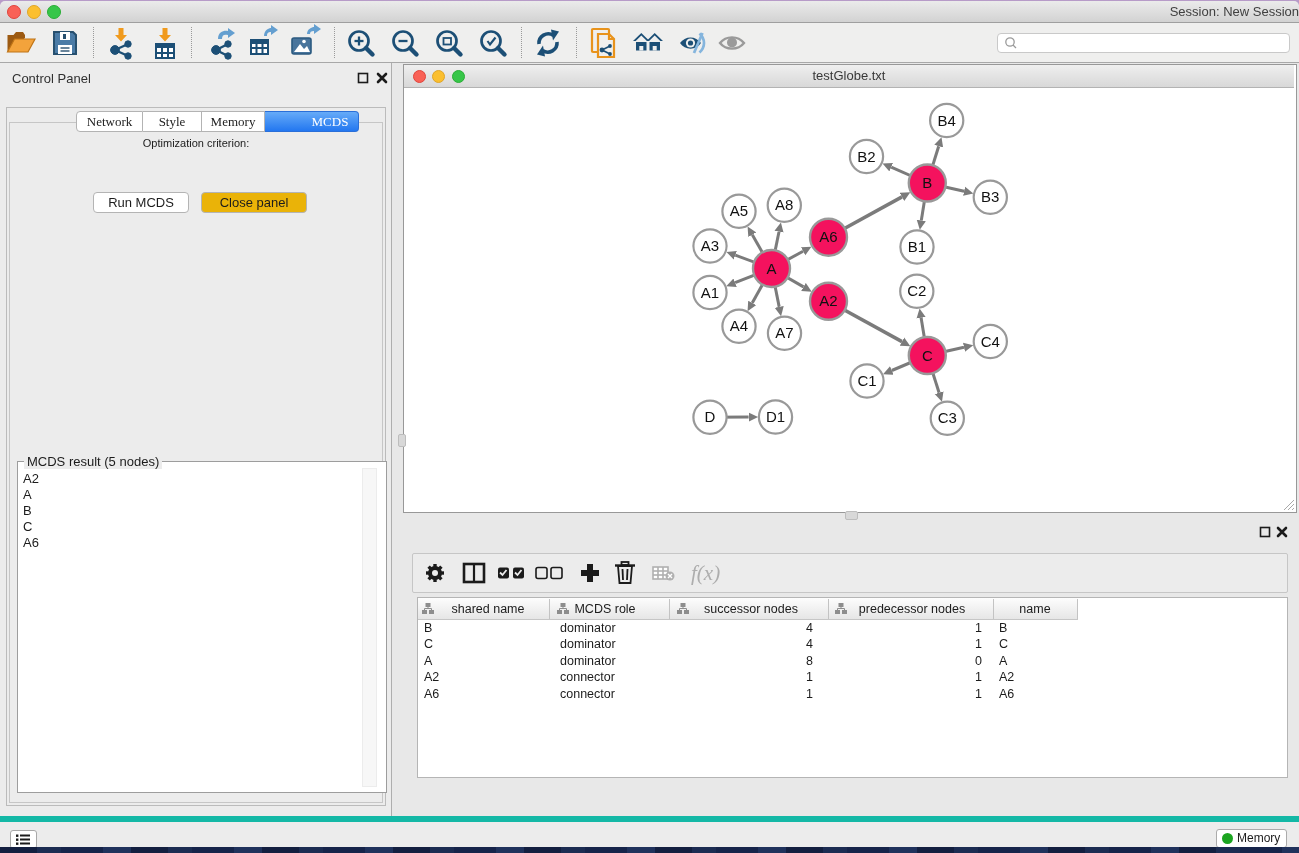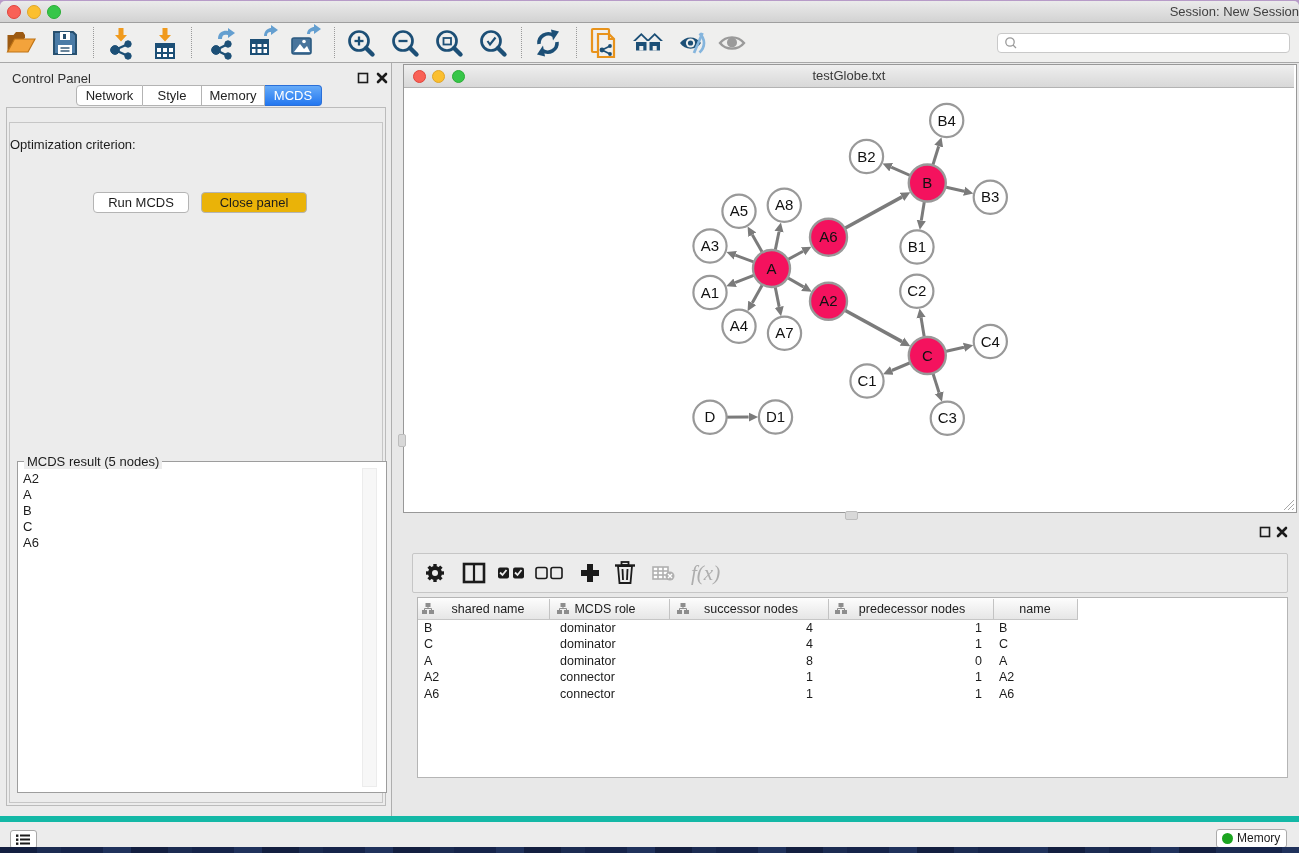--- a/index.html
+++ b/index.html
@@ -9,24 +9,24 @@
   
   #titlebar{left:0;top:1px;width:1299px;height:21px;background:linear-gradient(#ebebeb,#d2d2d2);border-radius:5px 5px 0 0;border-bottom:1px solid #9f9f9f;}
   #titlebar .title{width:100%;text-align:right;font-size:13px;color:#404040;line-height:21px;}
   .tl{border-radius:50%;width:12px;height:12px;top:4px;}
   #toolbar{left:0;top:23px;width:1299px;height:39px;background:#efefee;border-bottom:1px solid #a8a8a8;}
   .tsep{width:0;border-left:1px dotted #9a9a9a;top:4px;height:31px;}
   #searchbox{left:997px;top:10px;width:291px;height:18px;background:#fff;border:1px solid #c9c9c9;border-radius:4px;}
   
   #cpanel{left:0;top:63px;width:391px;height:753px;background:#ececec;border-right:1px solid #aeaeae;}
   #cpanel .hdr{left:12px;top:8px;font-size:13px;color:#303030;}
-  .tabrow{top:22px;height:16px;z-index:5;}
+  .tabrow{top:48px;height:16px;z-index:5;font-family:Liberation Serif, serif;}
   .tab{position:absolute;top:0;height:19px;background:#fff;border:1px solid #b3b3b3;border-left:none;font-size:13px;color:#222;text-align:center;line-height:19px;}
   .tab.first{border-left:1px solid #b3b3b3;border-radius:4px 0 0 4px;}
-  .tab.last{border-radius:0 4px 4px 0;}
+  .tab.last{border-radius:0 4px 4px 0;padding-left:37px;}
   .tab.sel{background:linear-gradient(#66abf8,#2377f0);color:#fff;border-color:#2a6fd8;}
   #cp-outer{left:6px;top:44px;width:378px;height:697px;border:1px solid #bbb;background:#ececec;}
   #cp-inner{left:2px;top:14px;width:372px;height:679px;border:1px solid #c6c6c6;background:#ececec;}
   
   #mdi{left:392px;top:63px;width:907px;height:753px;background:#e8e8e8;}
   #netwin{left:11px;top:1px;width:892px;height:447px;background:#fff;border:1px solid #989898;}
   #nettb{left:0;top:0;width:890px;height:22px;background:linear-gradient(#efefef,#d8d8d8);border-bottom:1px solid #b3b3b3;}
   #tpanel{left:11px;top:457px;width:896px;height:296px;}
   
   #statusbar{left:0;top:816px;width:1299px;height:31px;background:#ececec;border-top:6px solid #14b8a6;}
@@ -194,21 +194,21 @@
       <path d="M 21,2 L 29,10 M 29,2 L 21,10" stroke="#1b1b1b" stroke-width="2.6" stroke-linecap="round"></path>
     </svg>
     <div class="abs tabrow" style="left:0;width:391px;">
       <div class="tab first" style="left:76px;width:65px;">Network</div>
       <div class="tab" style="left:143px;width:58px;">Style</div>
       <div class="tab" style="left:202px;width:62px;">Memory</div>
       <div class="tab sel last" style="left:265px;width:56px;">MCDS</div>
     </div>
     <div class="abs" id="cp-outer">
       <div class="abs" id="cp-inner">
-        <div class="abs" style="left:0;top:14px;width:372px;font-size:13px;color:#1c1c1c;">Optimization criterion:</div>
+        <div class="abs" style="left:0;top:14px;width:372px;text-align:center;font-size:11px;color:#1c1c1c;">Optimization criterion:</div>
         <div class="abs" style="left:83px;top:69px;width:94px;height:19px;background:#fff;border:1px solid #b4b4b4;border-radius:4px;text-align:center;font-size:13px;color:#1c1c1c;line-height:19px;">Run MCDS</div>
         <div class="abs" style="left:191px;top:69px;width:104px;height:19px;background:#eab308;border:1px solid #b4b4b4;border-radius:4px;text-align:center;font-size:13px;color:#1c1c1c;line-height:19px;">Close panel</div>
         <div class="abs" style="left:7px;top:338px;width:368px;height:330px;border:1px solid #9d9d9d;background:#fff;">
           <div class="abs" style="left:6px;top:-8px;background:#ececec;padding:0 3px;font-size:13px;color:#1c1c1c;">MCDS result (5 nodes)</div>
           <div class="abs" style="left:5px;top:9px;font-size:13px;color:#1c1c1c;line-height:15.9px;">A2<br>A<br>B<br>C<br>A6</div>
           <div class="abs" style="right:9px;top:6px;width:13px;height:317px;background:#f7f7f7;border:1px solid #ececec;"></div>
         </div>
       </div>
     </div>
   </div>

